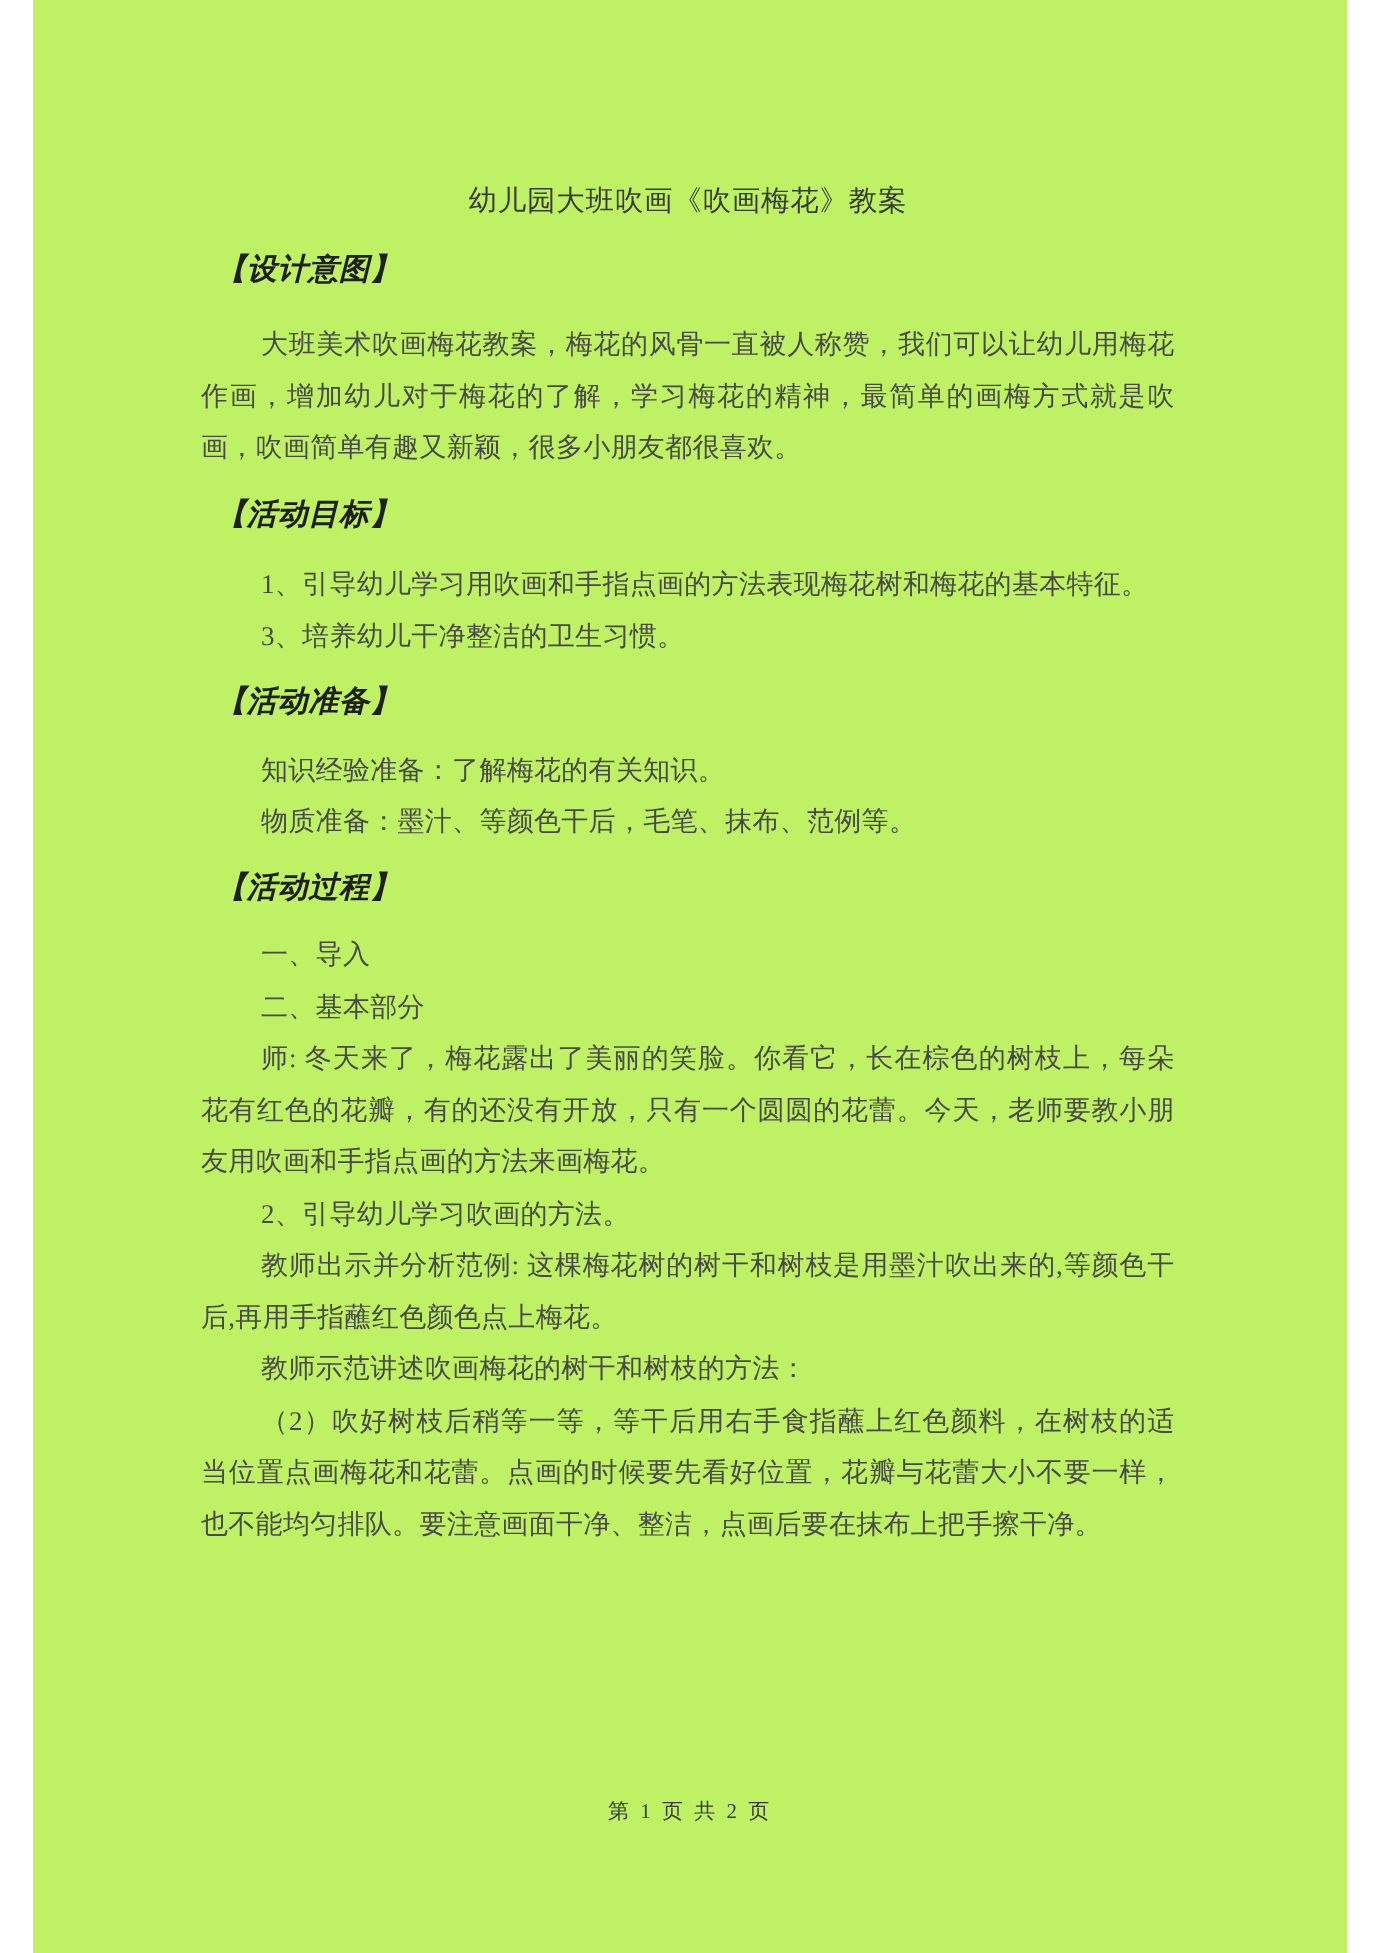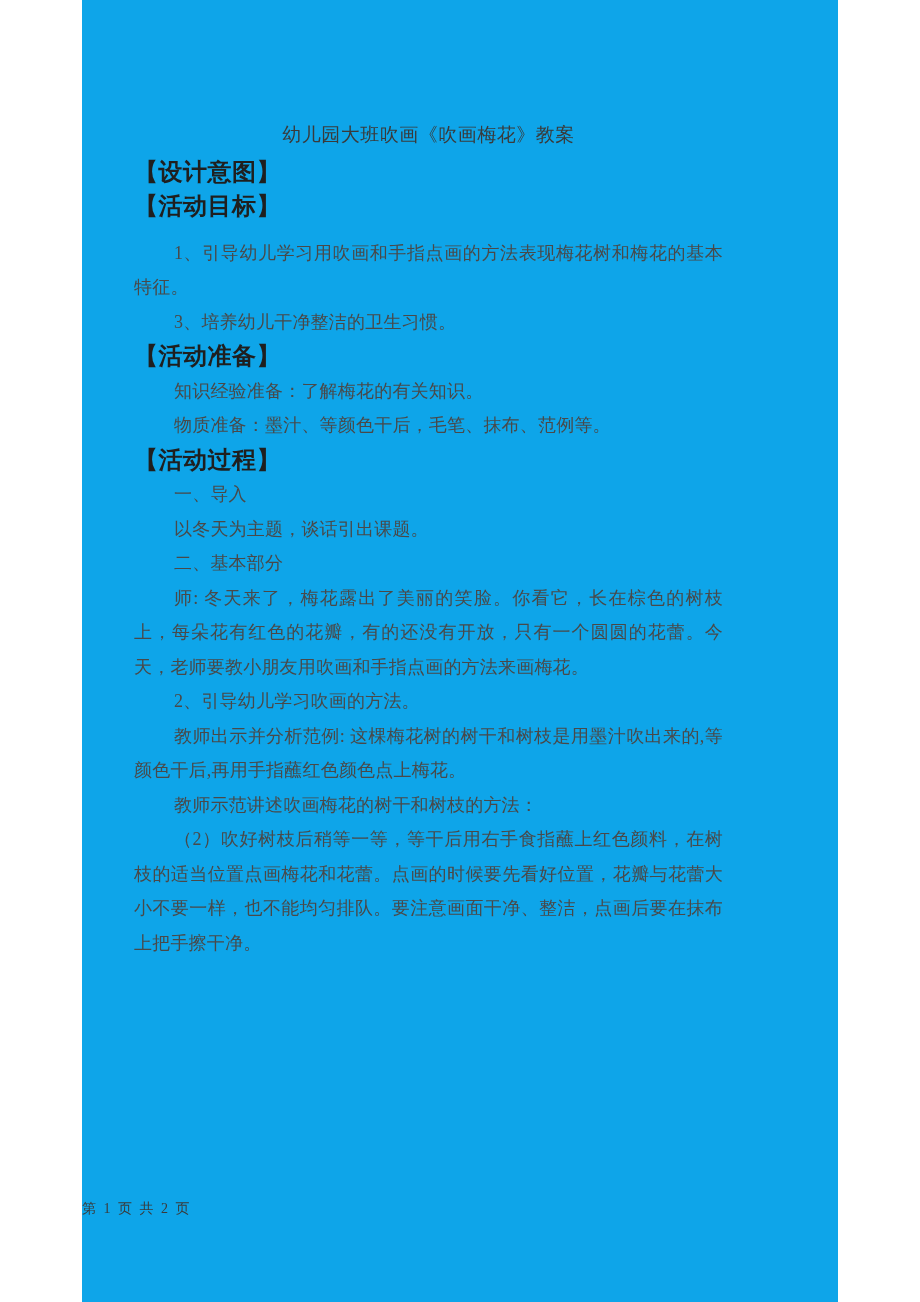--- a/index.html
+++ b/index.html
@@ -1,87 +1,89 @@
 <!DOCTYPE html>
 <html><head>
 <meta charset="utf-8">
 <style>
   html, body { margin: 0; padding: 0; background: #ffffff; }
   .page {
     position: relative;
-    width: 756px;
+    width: 876px;
     height: 1302px;
     margin: 0 auto;
-    background: #0ea5e9;
+    background: #bef264;
     box-sizing: border-box;
-    padding: 118px 115px 0 52px;
+    padding: 118px 115px 0 112px;
     font-family: "Liberation Serif", serif;
     overflow: hidden;
   }
   .doc-title {
     margin: 0 0 2px 0;
     font-size: 19px;
     font-weight: 400;
     color: #3a3a3a;
     line-height: 34.5px;
     text-align: center;
     letter-spacing: 0.5px;
   }
   h2.sec-heading {
-    margin: 0;
+    margin: 10px;
     font-family: "Liberation Sans", sans-serif;
-    font-size: 24px;
+    font-size: 20px;
     font-weight: 700;
     color: #1f1f1f;
     line-height: 34.5px;
     letter-spacing: 0.5px;
+    font-style: italic;
   }
   p.body-para {
     margin: 0;
     font-size: 18px;
     color: #494949;
     line-height: 34.5px;
     text-align: justify;
     text-indent: 40px;
     letter-spacing: 0.2px;
   }
   p.gap-md { margin-top: 15px; }
   p.gap-lg { margin-top: 12px; }
   .page-footer {
     position: absolute;
     top: 1198px;
     left: 0;
     right: 0;
+    text-align: center;
     font-size: 14px;
     color: #3a3a3a;
     line-height: 22px;
     letter-spacing: 2px;
     font-family: "Liberation Serif", serif;
   }
 </style>
 </head>
 <body>
 
 <div class="page">
 
   <h1 class="doc-title">幼儿园大班吹画《吹画梅花》教案</h1>
 
   <h2 class="sec-heading">【设计意图】</h2>
+  <p class="body-para gap-md">大班美术吹画梅花教案，梅花的风骨一直被人称赞，我们可以让幼儿用梅花作画，增加幼儿对于梅花的了解，学习梅花的精神，最简单的画梅方式就是吹画，吹画简单有趣又新颖，很多小朋友都很喜欢。</p>
 
   <h2 class="sec-heading">【活动目标】</h2>
   <p class="body-para gap-lg">1、引导幼儿学习用吹画和手指点画的方法表现梅花树和梅花的基本特征。</p>
   <p class="body-para">3、培养幼儿干净整洁的卫生习惯。</p>
 
   <h2 class="sec-heading">【活动准备】</h2>
   <p class="body-para">知识经验准备：了解梅花的有关知识。</p>
   <p class="body-para">物质准备：墨汁、等颜色干后，毛笔、抹布、范例等。</p>
 
   <h2 class="sec-heading">【活动过程】</h2>
   <p class="body-para">一、导入</p>
-  <p class="body-para">以冬天为主题，谈话引出课题。</p>
   <p class="body-para">二、基本部分</p>
   <p class="body-para">师: 冬天来了，梅花露出了美丽的笑脸。你看它，长在棕色的树枝上，每朵花有红色的花瓣，有的还没有开放，只有一个圆圆的花蕾。今天，老师要教小朋友用吹画和手指点画的方法来画梅花。</p>
   <p class="body-para">2、引导幼儿学习吹画的方法。</p>
   <p class="body-para">教师出示并分析范例: 这棵梅花树的树干和树枝是用墨汁吹出来的,等颜色干后,再用手指蘸红色颜色点上梅花。</p>
   <p class="body-para">教师示范讲述吹画梅花的树干和树枝的方法：</p>
   <p class="body-para">（2）吹好树枝后稍等一等，等干后用右手食指蘸上红色颜料，在树枝的适当位置点画梅花和花蕾。点画的时候要先看好位置，花瓣与花蕾大小不要一样，也不能均匀排队。要注意画面干净、整洁，点画后要在抹布上把手擦干净。</p>
 
   <div class="page-footer">第 1 页 共 2 页</div>
 
 </div>

